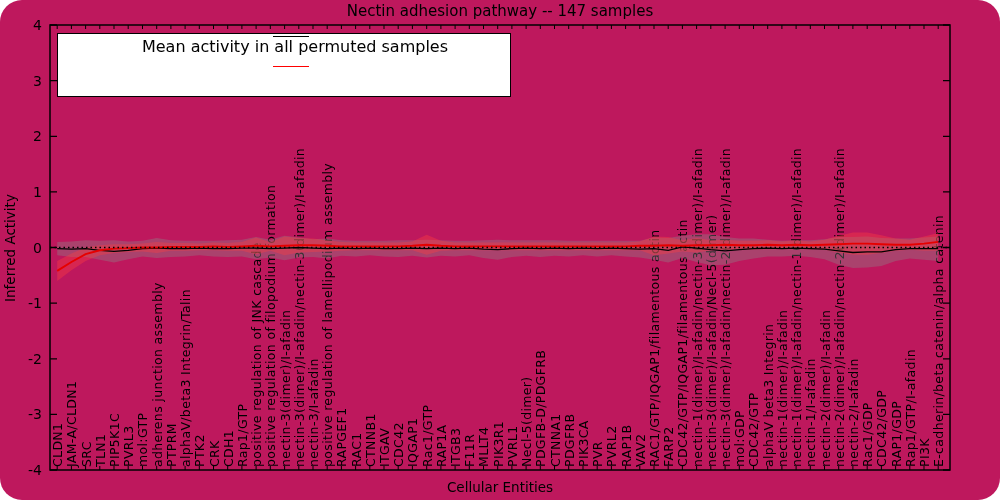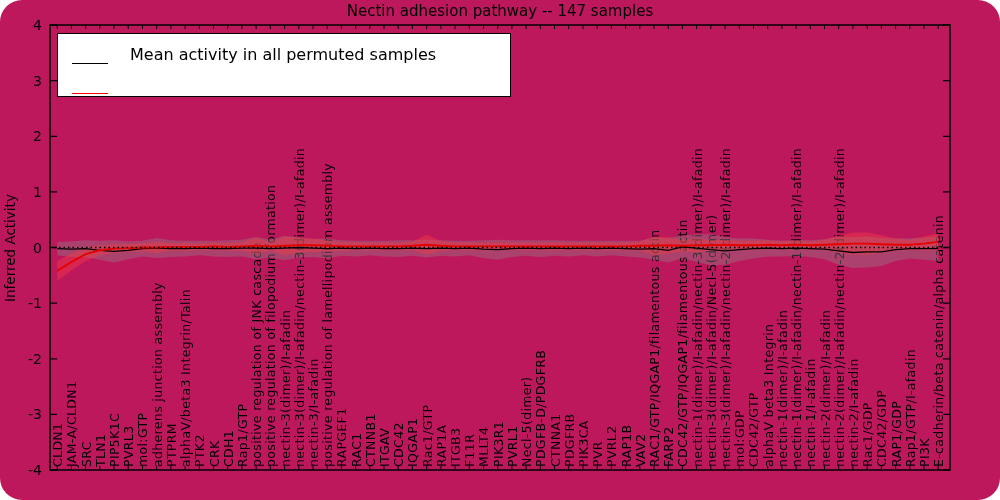--- a/index.html
+++ b/index.html
@@ -25,30 +25,31 @@
   #xlabels .xtick{
     position:absolute;font-size:12.5px;line-height:13px;letter-spacing:0.35px;
     white-space:nowrap;transform:rotate(-90deg);transform-origin:0 0;z-index:1;
   }
   #plot-svg{position:absolute;left:0;top:0;z-index:2;pointer-events:none;}
   .legend{
     position:absolute;left:57px;top:33px;width:452px;height:60px;
     background:#ffffff;border:1.5px solid #000;z-index:3;
     display:flex;flex-direction:column;justify-content:space-around;padding:1px 0;
   }
-  .legend-row{display:flex;align-items:flex-end;height:28px;}
+  .legend-row{display:flex;align-items:center;height:28px;flex-direction:column;}
   .legend-line{display:inline-block;width:36px;height:0;border-top:1.6px solid #000;margin-left:14px;flex:none;}
   .legend-text{font-size:16px;margin-left:22px;white-space:nowrap;}
 </style>
 </head>
 <body>
 
 <div id="figure">
   <div class="title">Nectin adhesion pathway -- 147 samples</div>
   <div class="ylabel">Inferred Activity</div>
+  <div class="xlabel">Cellular Entities</div>
 
   <div id="ylabels">
       <div class="ytick" style="left: 2px; top: 18px;">4</div>
       <div class="ytick" style="left: 2px; top: 73.625px;">3</div>
       <div class="ytick" style="left: 2px; top: 129.25px;">2</div>
       <div class="ytick" style="left: 2px; top: 184.875px;">1</div>
       <div class="ytick" style="left: 2px; top: 240.5px;">0</div>
       <div class="ytick" style="left: 2px; top: 296.125px;">-1</div>
       <div class="ytick" style="left: 2px; top: 351.75px;">-2</div>
       <div class="ytick" style="left: 2px; top: 407.375px;">-3</div>

